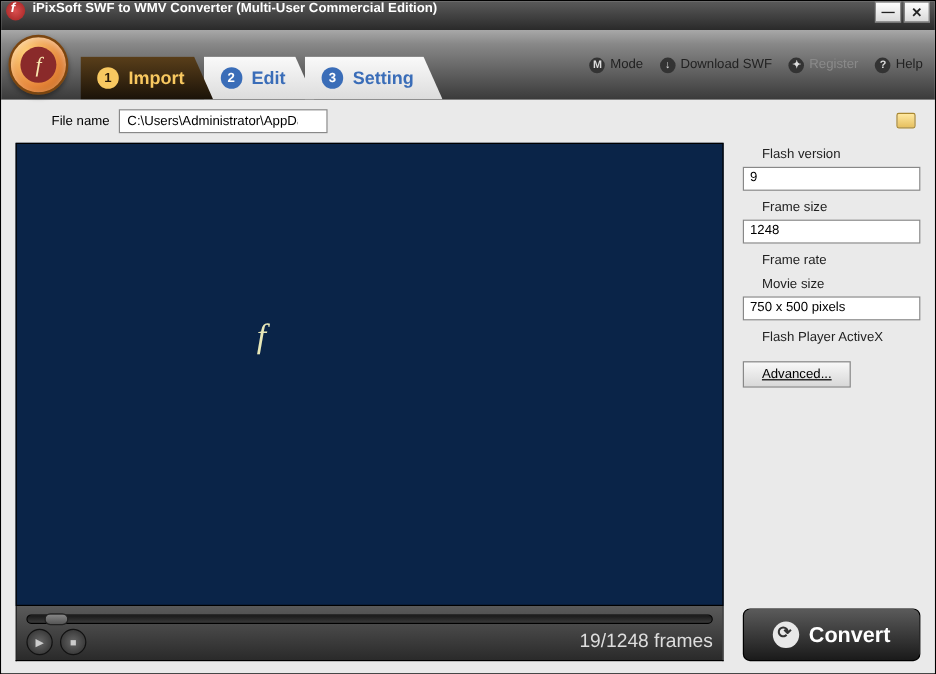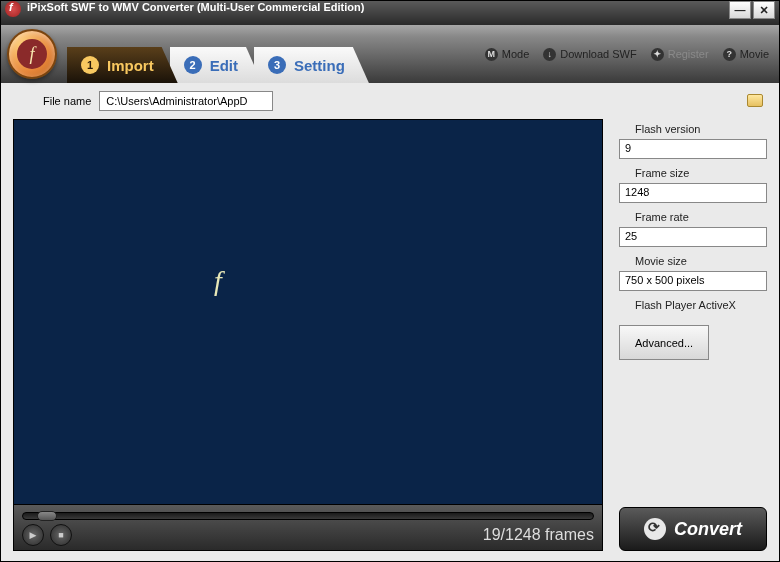--- a/index.html
+++ b/index.html
@@ -36,22 +36,22 @@
 .player { height: 46px; background: linear-gradient(#5a5a5a, #2a2a2a); border: 1px solid #000; border-top: none; display: flex; flex-direction: column; padding: 4px 8px; }
 .seekrow { height: 14px; display: flex; align-items: center; }
 .seekbar { flex: 1; height: 8px; background: linear-gradient(#1a1a1a, #3a3a3a); border-radius: 4px; position: relative; border: 1px solid #000; }
 .seekthumb { position: absolute; left: 14px; top: -2px; width: 20px; height: 10px; background: linear-gradient(#888, #555); border-radius: 5px; border: 1px solid #222; }
 .ctrlrow { flex: 1; display: flex; align-items: center; gap: 6px; }
 .pbtn { width: 22px; height: 22px; border-radius: 50%; background: radial-gradient(#666, #2a2a2a); border: 1px solid #111; display: flex; align-items: center; justify-content: center; cursor: pointer; color: #ccc; font-size: 9px; }
 .frames { margin-left: auto; color: #ddd; font-size: 16px; text-align: center; }
 .right { width: 148px; display: flex; flex-direction: column; gap: 4px; font-size: 11px; }
 .field-lbl { color: #222; margin-top: 4px; margin-left: 16px; }
 .field-val { height: 20px; border: 1px solid #888; background: #fff; padding: 2px 5px; font-size: 11px; }
-.adv-btn { margin-top: 10px; width: 90px; height: 35px; background: linear-gradient(#f8f8f8, #d8d8d8); border: 1px solid #888; font-size: 11px; cursor: pointer; }
-.convert-btn { margin-top: auto; height: 44px; background: linear-gradient(#5a5a5a, #1a1a1a); border: 1px solid #000; border-radius: 6px; color: #fff; font-size: 18px; font-weight: bold; font-style: italic; display: flex; align-items: center; justify-content: center; gap: 8px; cursor: pointer; text-align: center; }
+.adv-btn { margin-top: 10px; width: 90px; height: 22px; background: linear-gradient(#f8f8f8, #d8d8d8); border: 1px solid #888; font-size: 11px; cursor: pointer; text-decoration: underline; }
+.convert-btn { margin-top: auto; height: 44px; background: linear-gradient(#5a5a5a, #1a1a1a); border: 1px solid #000; border-radius: 6px; color: #fff; font-size: 18px; font-weight: bold; display: flex; align-items: center; justify-content: center; gap: 8px; cursor: pointer; text-align: center; }
 .convert-ic { width: 22px; height: 22px; border-radius: 50%; background: #e8e8e8; position: relative; }
 .convert-ic::before { content: "⟳"; position: absolute; top: 1px; left: 4px; color: #333; font-size: 14px; font-style: normal; }
 </style>
 </head>
 <body>
 
 <div class="window">
   <div class="titlebar">
     <div class="titlebar-icon"></div>
     <span>iPixSoft SWF to WMV Converter (Multi-User Commercial Edition)</span>
@@ -87,21 +87,21 @@
       <div class="hlink">
           <span class="ic">↓</span>
           <span>Download SWF</span>
         </div>
       <div class="hlink disabled">
           <span class="ic">✦</span>
           <span>Register</span>
         </div>
       <div class="hlink">
           <span class="ic">?</span>
-          <span>Movie</span>
+          <span>Help</span>
         </div>
     </div>
   </div>
 
   <div class="content">
     <div class="filerow">
       <span>File name</span>
       <div class="fileinput-wrap">
         <input class="fileinput" value="C:\Users\Administrator\AppData\Roaming\iPixSoft\SWF to WMV Converter\Sample.swf" style="">
         <div class="browse-ic"></div>
@@ -126,21 +126,20 @@
           </div>
         </div>
       </div>
 
       <div class="right">
         <div class="field-lbl">Flash version</div>
         <div class="field-val">9</div>
         <div class="field-lbl">Frame size</div>
         <div class="field-val">1248</div>
         <div class="field-lbl">Frame rate</div>
-        <div class="field-val">25</div>
         <div class="field-lbl">Movie size</div>
         <div class="field-val">750 x 500 pixels</div>
         <div class="field-lbl">Flash Player ActiveX</div>
         <button class="adv-btn">Advanced...</button>
         <div class="convert-btn">
           <span class="convert-ic"></span>
           <span>Convert</span>
         </div>
       </div>
     </div>

